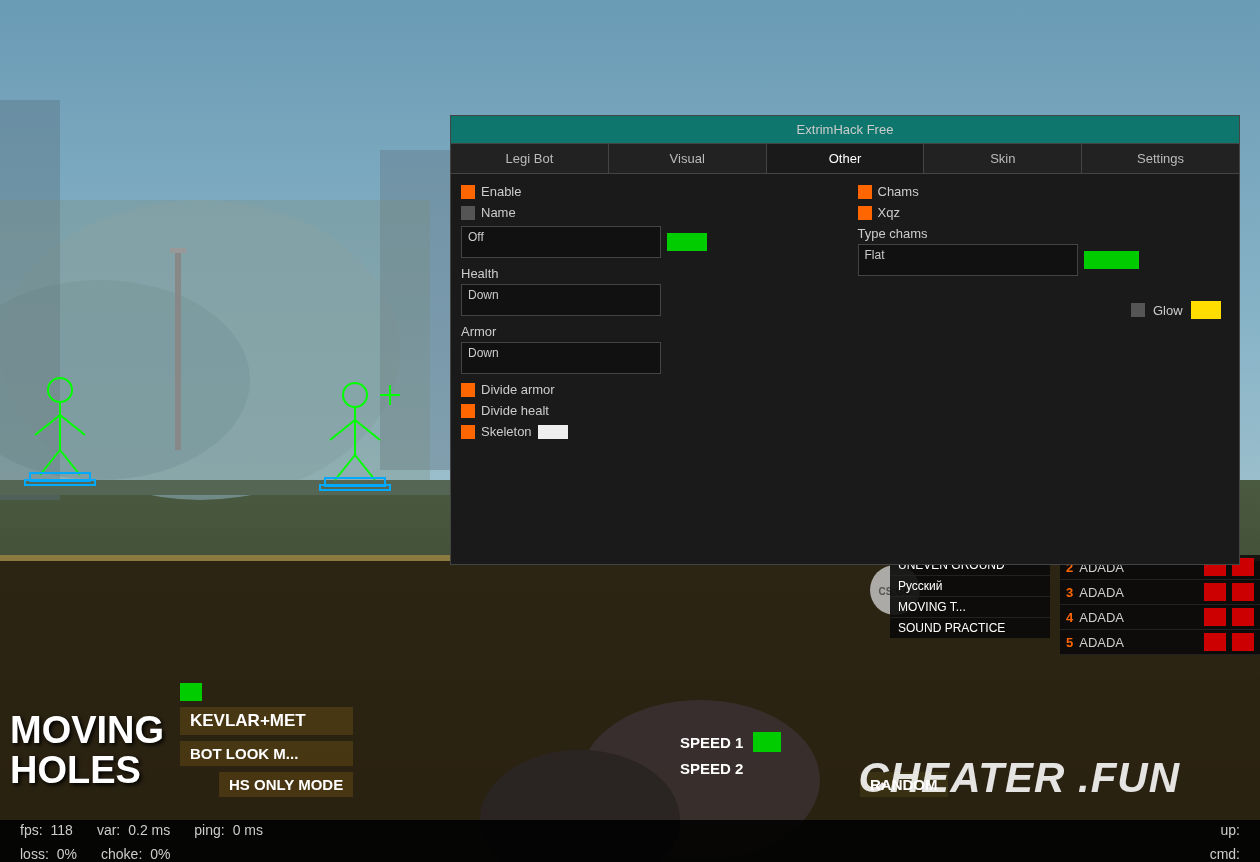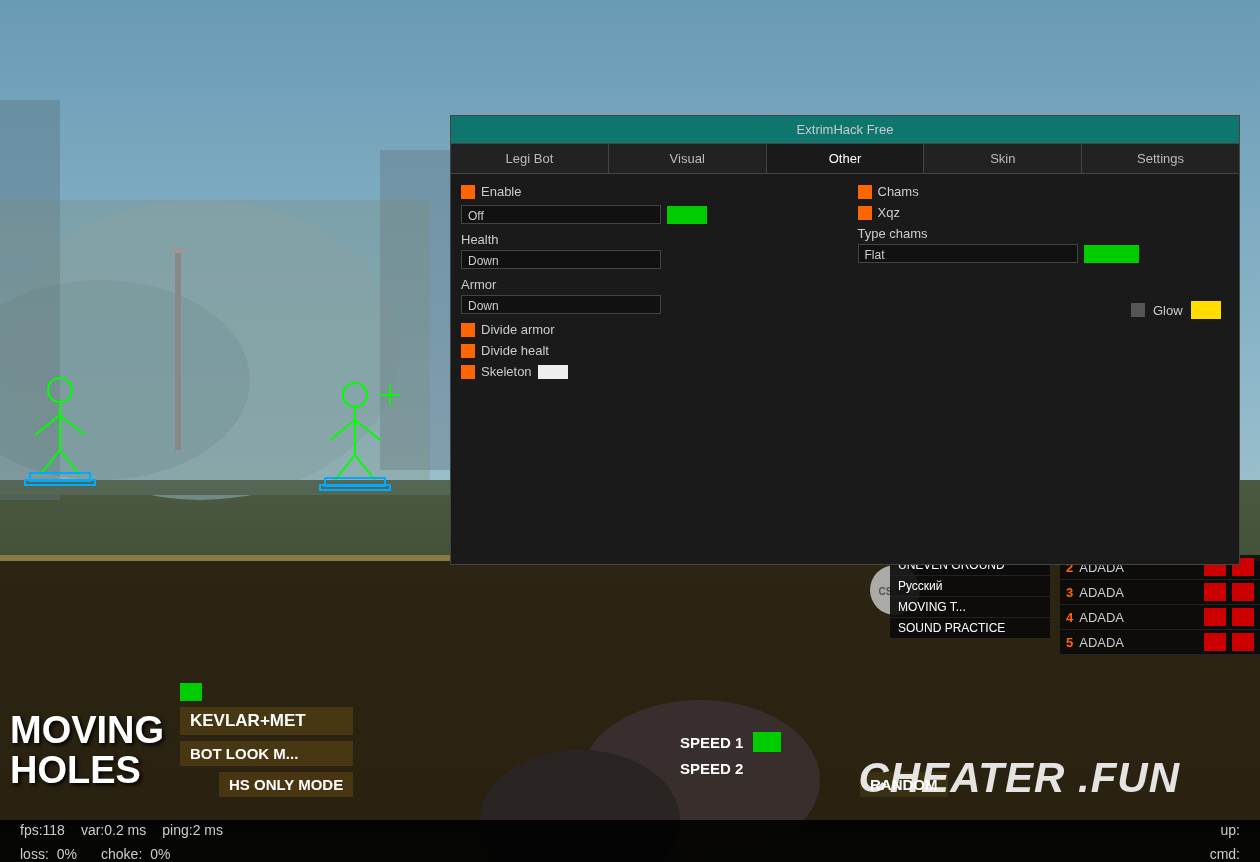--- a/index.html
+++ b/index.html
@@ -129,21 +129,21 @@
       gap: 6px;
     }
 
     .dropdown-field {
       background: #111;
       border: 1px solid #444;
       color: #ccc;
       padding: 3px 6px;
       font-size: 12px;
       width: 200px;
-      height: 19px;
+      height: 32px;
     }
 
     .green-btn {
       background: #00cc00;
       width: 40px;
       height: 18px;
       display: inline-block;
     }
 
     .green-btn-lg {
@@ -359,20 +359,24 @@
 
   <div class="hack-content">
 
     <div class="hack-col-left">
 
       <div class="hack-row">
         <div class="orange-checkbox"></div>
         <span class="item-label">Enable</span>
       </div>
 
+      <div class="hack-row">
+        <div class="gray-checkbox"></div>
+        <span class="item-label">Name</span>
+      </div>
 
 
       <div class="dropdown-row">
         <div class="dropdown-field">
           <span>Off</span>
         </div>
         <div class="green-btn"></div>
       </div>
 
       <div class="section-label">Health</div>
@@ -439,27 +443,27 @@
           <div class="green-btn-lg"></div>
         </div>
       </div>
 
     </div>
 
   </div>
 </div>
 
 <div style="position: absolute; bottom: 0px; left: 0px; width: 1260px; background: rgba(0, 0, 0, 0.88); color: rgb(204, 204, 204); font-size: 14px; padding: 2px 20px; z-index: 40; display: flex; gap: 8px; align-items: center; flex-direction: column; height: 42px;">
-  <div style="display:flex;width:100%;">
+  <div style="display:flex;gap:8px;width:100%;">
     <span>fps:</span>
       <span style="margin-right:16px;">118</span>
     <span>var:</span>
       <span style="margin-right:16px;">0.2 ms</span>
     <span>ping:</span>
-      <span>2 ms</span>
+      <span>0 ms</span>
     <span style="margin-left:auto;">up:</span>
   </div>
   <div style="display:flex;gap:8px;width:100%;">
     <span>loss:</span>
       <span style="margin-right:16px;">0%</span>
     <span>choke:</span>
       <span>0%</span>
     <span style="margin-left:auto;">cmd:</span>
   </div>
 </div>

